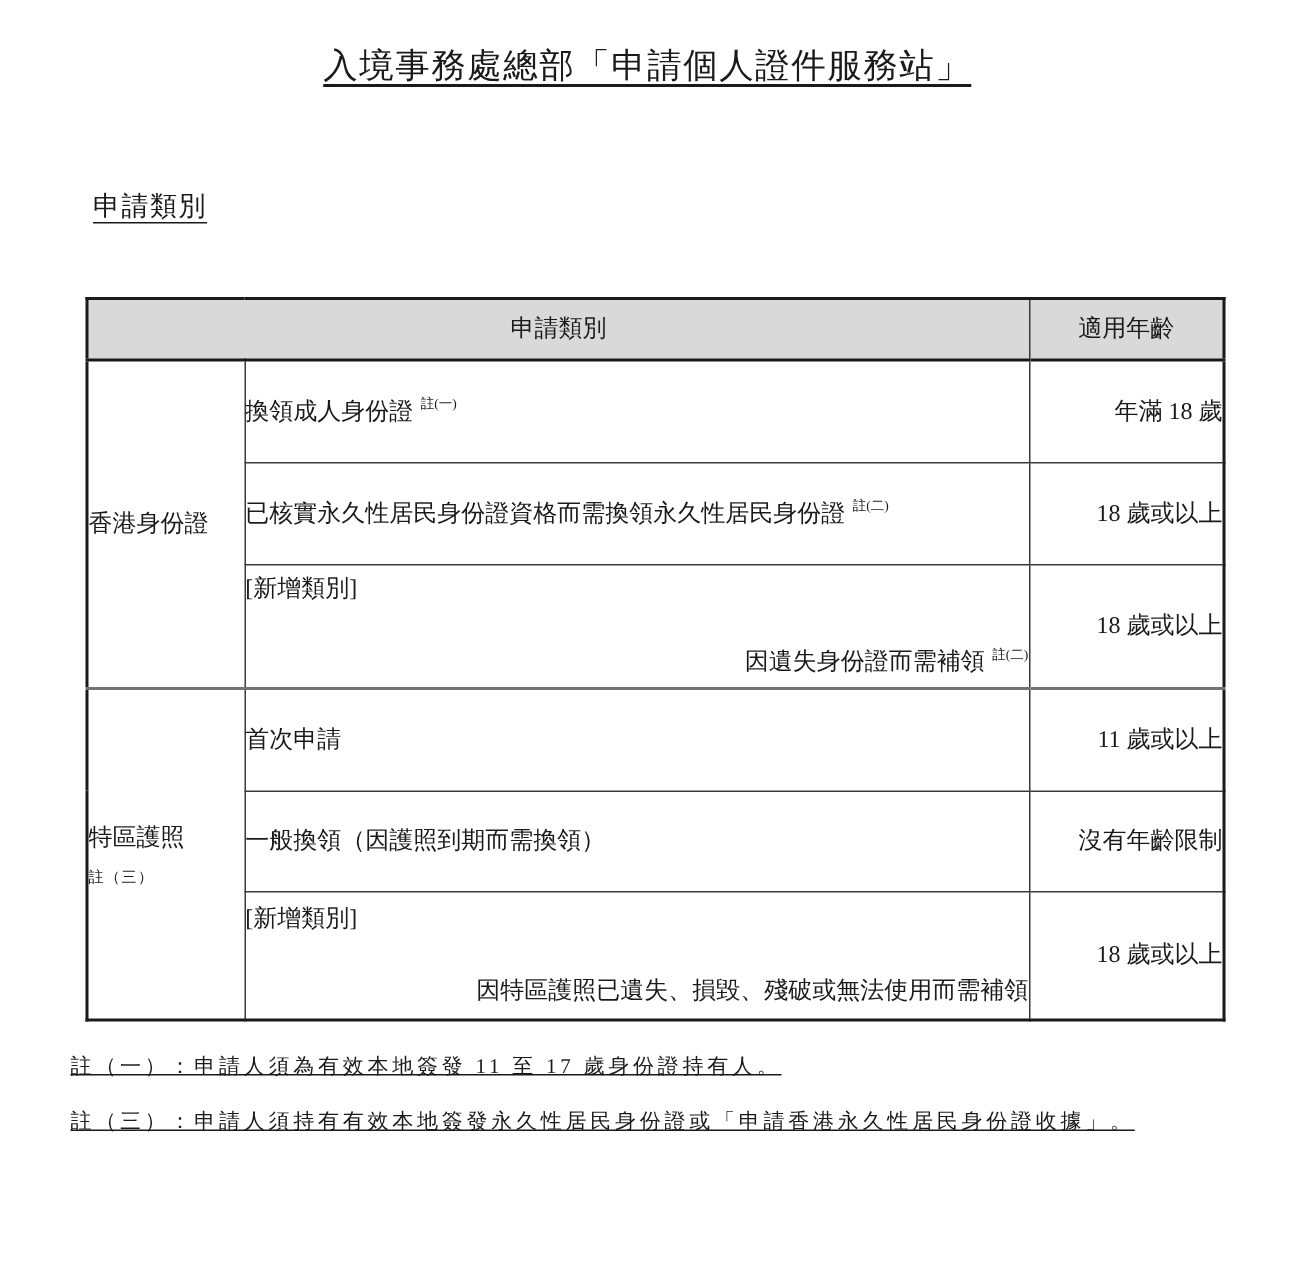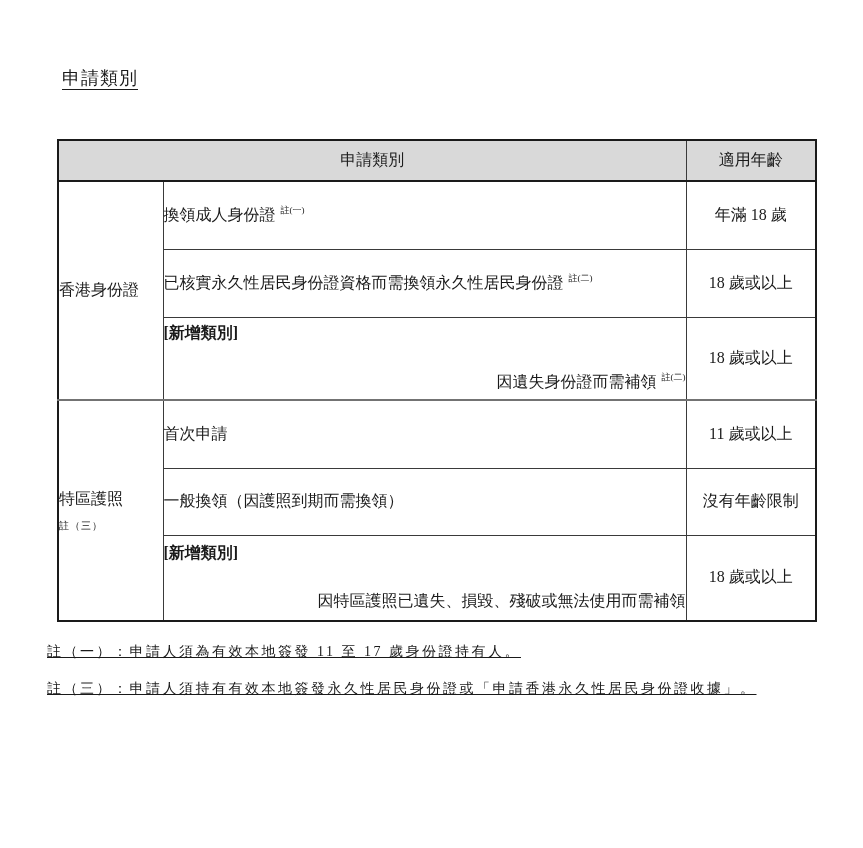--- a/index.html
+++ b/index.html
@@ -79,29 +79,29 @@
     font-size: 10px;
     margin-top: 9px;
     letter-spacing: 1px;
   }
   .cat-cell {
     padding: 10px 10px 10px 18px;
     text-align: left;
   }
   .age-cell {
     padding-left: 12px;
-    text-align: center;
+    text-align: right;
   }
   .note-sup {
     font-size: 9px;
     vertical-align: 7px;
     margin-left: 5px;
     white-space: nowrap;
   }
-  .new-tag { font-weight: bold; }
+  .new-tag { font-weight: normal; }
   .second-line { margin-top: 27px; text-align: right; }
 
   .r1 { height: 68px; }
   .r2 { height: 68px; }
   .r3 { height: 83px; }
   .r4 { height: 68px; }
   .r5 { height: 67px; }
   .r6 { height: 86px; }
 
   
@@ -111,20 +111,23 @@
     letter-spacing: 2.5px;
     text-decoration: underline;
   }
   .footnote { margin: 0 0 19px 0; }
 </style>
 </head>
 <body>
 
 <div class="page">
 
+  <div class="doc-title-wrap">
+    <span class="doc-title">入境事務處總部「申請個人證件服務站」</span>
+  </div>
 
   <div class="section-heading-wrap">
     <span class="section-heading">申請類別</span>
   </div>
 
   <table class="apps-table">
     <colgroup>
       <col class="col-group">
       <col class="col-cat">
       <col class="col-age">

